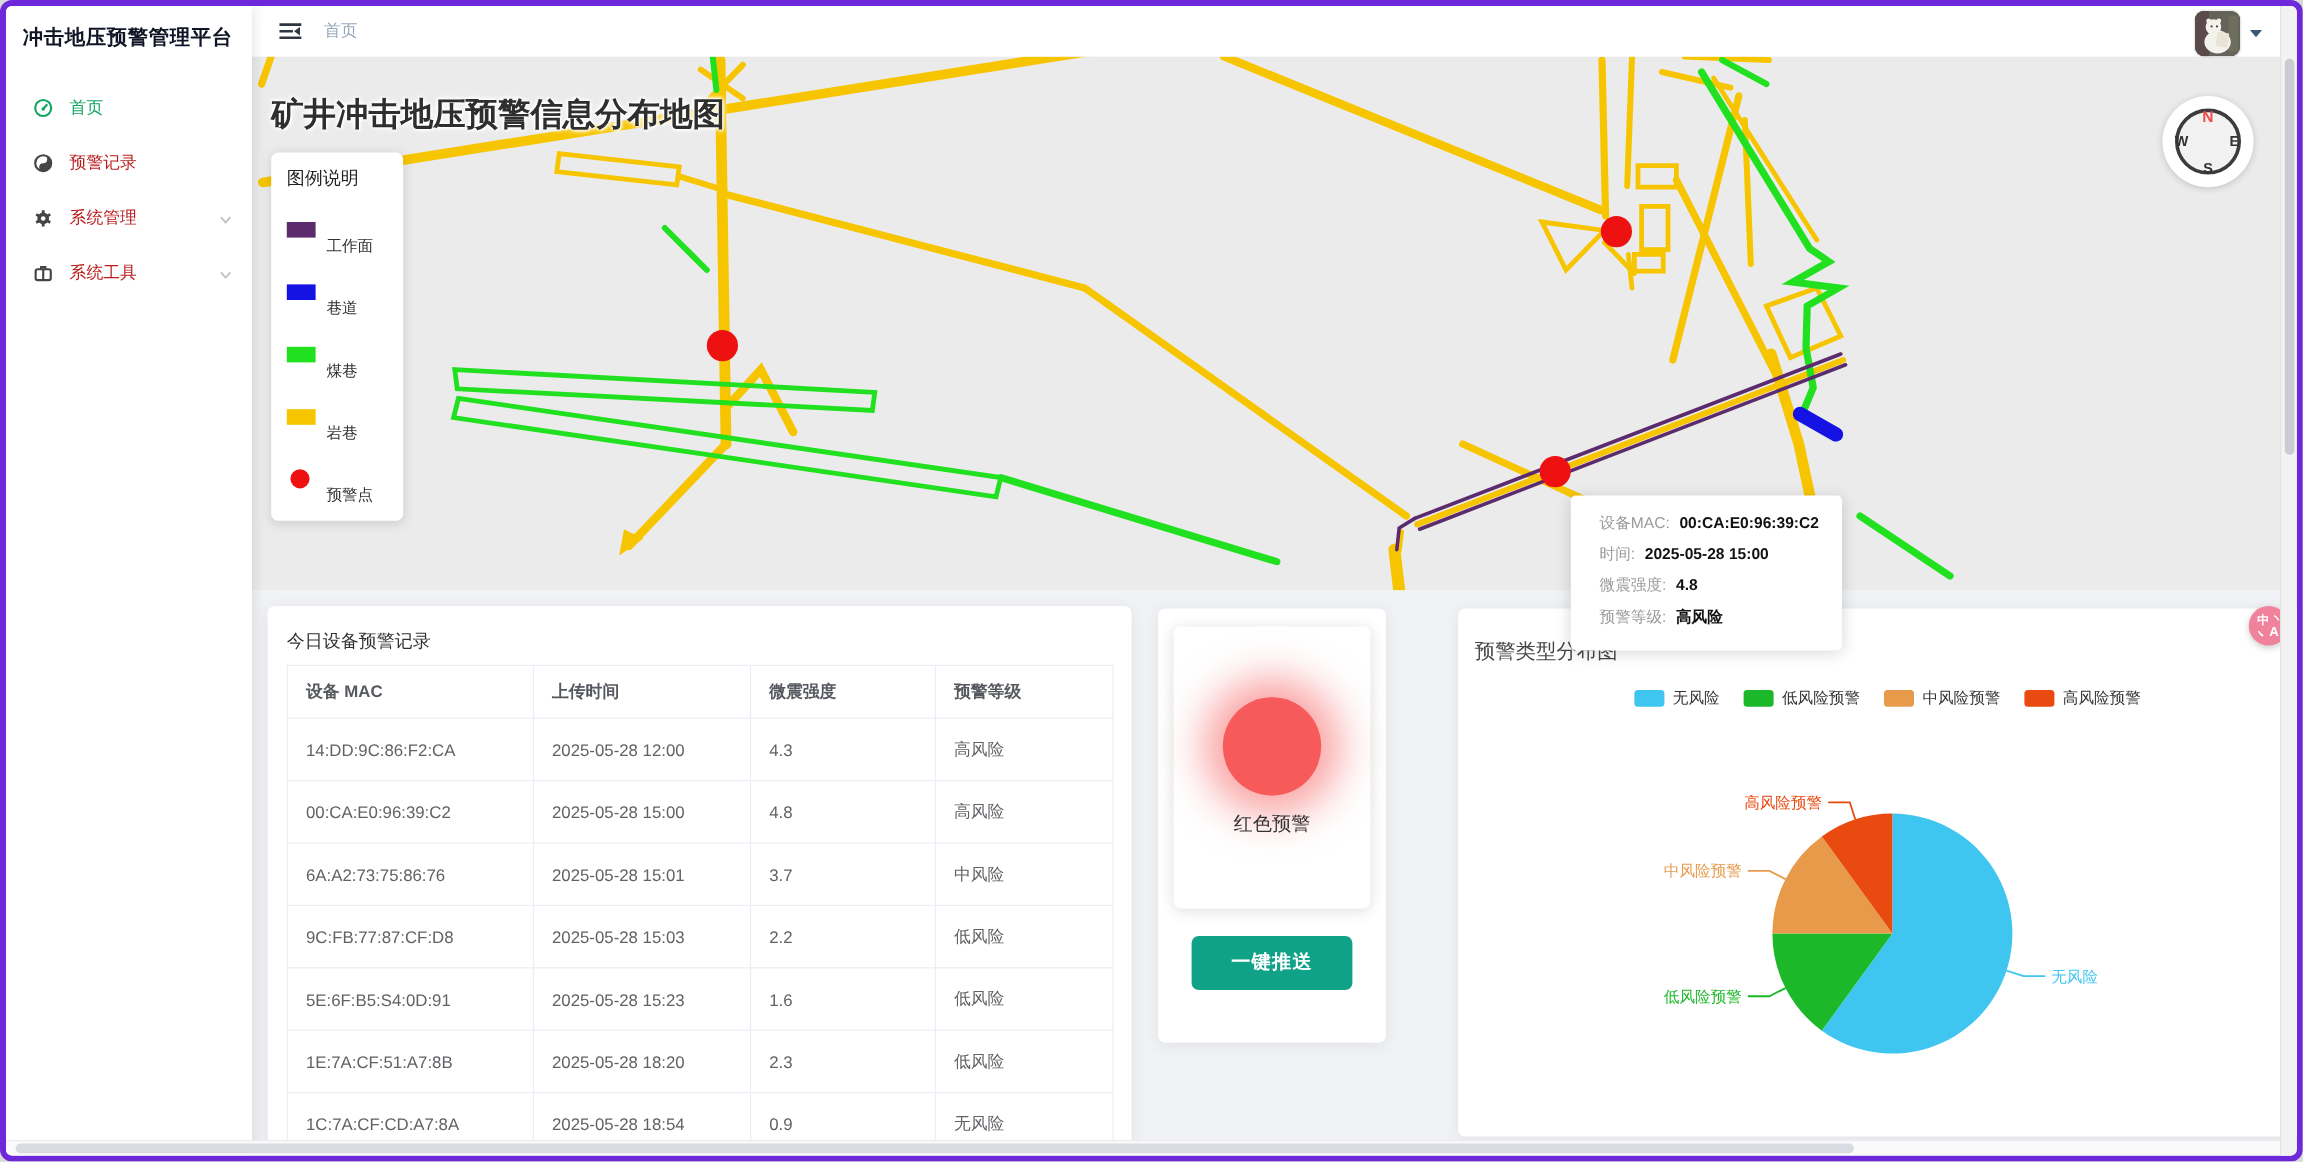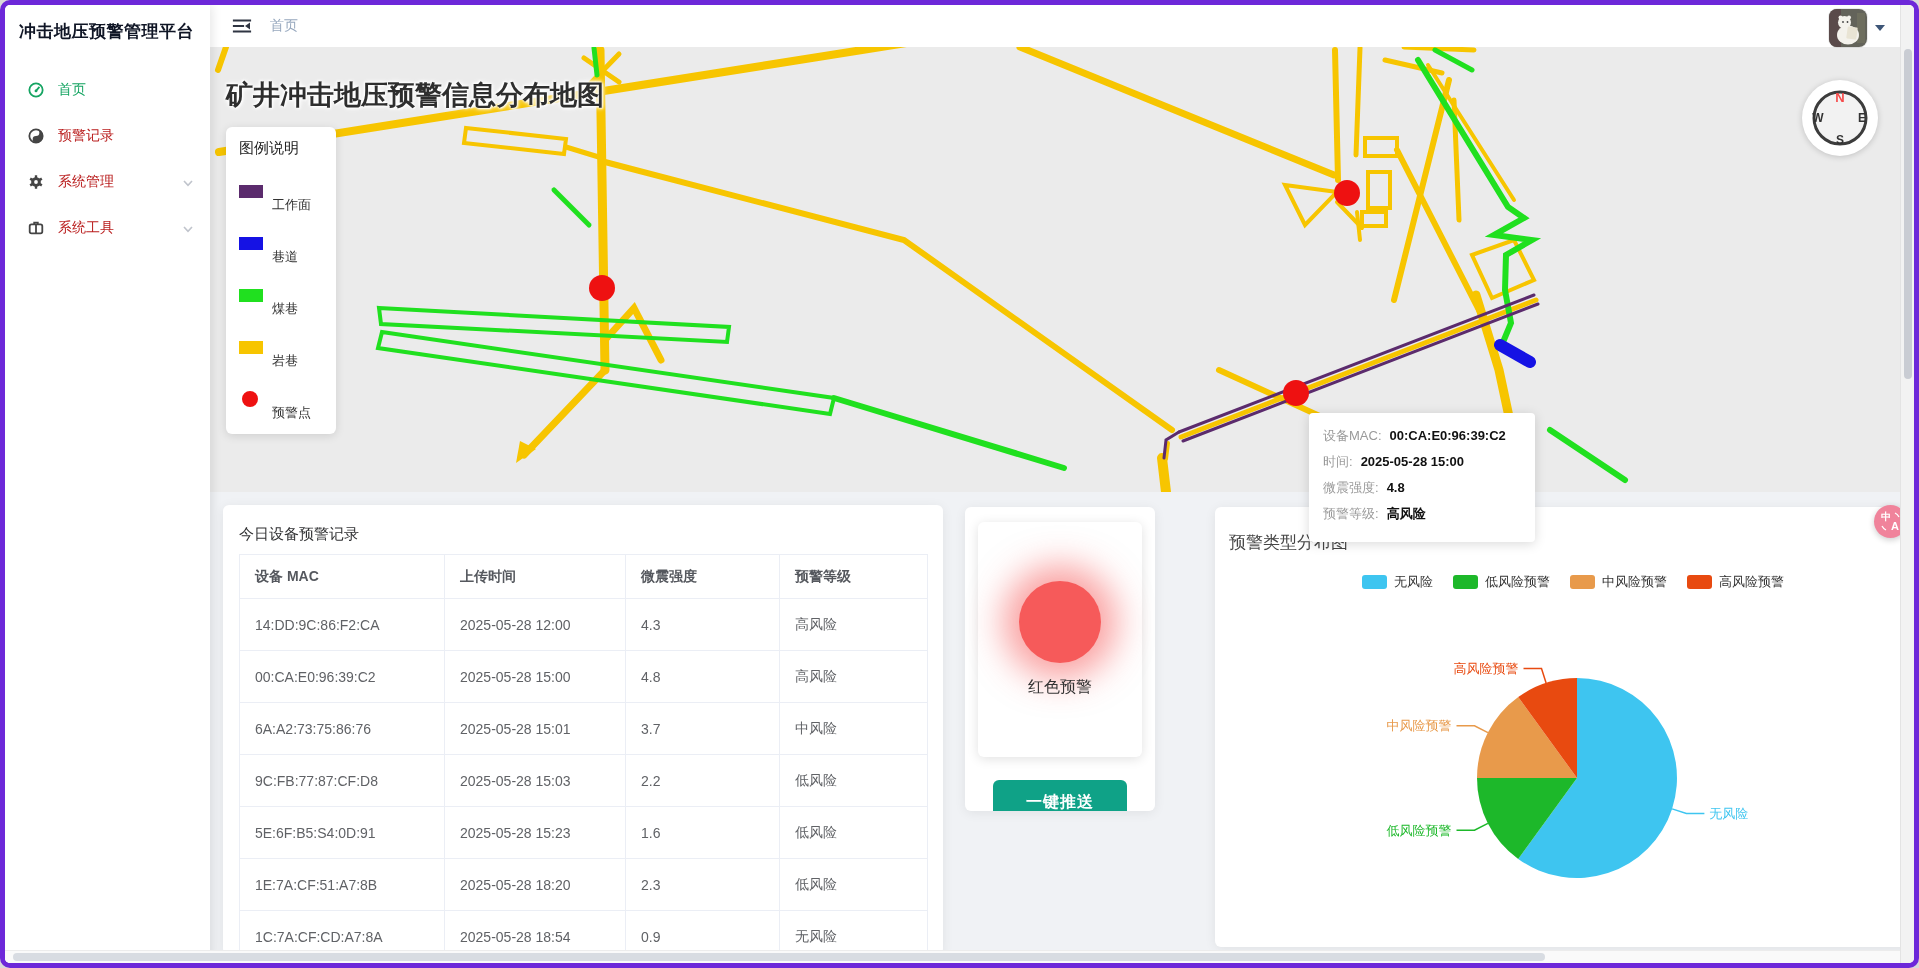--- a/index.html
+++ b/index.html
@@ -41,37 +41,37 @@
   .legend-title { font-size:15px; font-weight:normal; color:#222; margin-bottom:10px; }
   .legend-row { display:flex; align-items:center; margin-bottom:6px; }
   .legend-row:last-child { margin-bottom:0; }
   .lg-chip { width:24px; height:13px; margin-right:9px; flex:0 0 24px; }
   .lg-chip.circle { width:16px; height:16px; border-radius:50%; flex:0 0 16px; margin-left:3px; margin-right:14px; }
   .lg-label { font-size:13px; color:#333;margin-top:28px; }
   .compass { position:absolute; left:1592px; top:33px; width:76px; height:76px; background:#fff; border-radius:50%; box-shadow:0 1px 6px rgba(0,0,0,.18); z-index:6; }
 
   
   .map-tooltip { position:absolute; left:1304px; top:408px; width:226px; height:129px; background:#fff; border-radius:4px;
-      box-shadow:0 2px 12px rgba(0,0,0,.15); z-index:60; padding:13px 14px; }
+      box-shadow:0 2px 12px rgba(0,0,0,.15); z-index:60; padding:13px 24px; }
   .tt-row { display:flex; font-size:13px; line-height:20px; margin-bottom:6px; white-space:nowrap; }
   .tt-label { color:#9a9a9a; margin-right:8px; }
   .tt-value { color:#111; font-weight:bold; }
 
   
   .bottom { position:absolute; left:0; top:487px; width:1700px; height:481px; background:#f0f2f5; }
   .card { position:absolute; background:#fff; border-radius:6px; box-shadow:0 2px 12px rgba(0,0,0,.07); overflow:hidden; }
   .records-card { left:13px; top:13px; width:720px; height:450px; }
   .card-title { padding:20px 16px 10px 16px; font-size:15px; color:#303133; }
   table.records { width:688px; margin-left:16px; border-collapse:collapse; table-layout:fixed; }
   table.records th, table.records td { border:1px solid #ebeef5; font-size:14px; color:#606266; text-align:left; padding-left:15px; }
   table.records th { height:44px; font-weight:bold; color:#55585e; }
   table.records td { height:52px; }
   tr.rec-row { cursor:pointer; }
 
-  .alert-card { left:755px; top:15px; width:190px; height:304px; }
+  .alert-card { left:755px; top:15px; width:190px; height:362px; }
   .alert-inner { position:absolute; left:13px; top:15px; width:164px; height:235px; background:#fff; border-radius:6px; box-shadow:0 2px 12px rgba(0,0,0,.12); }
   .alert-circle { position:absolute; left:50%; top:100px; transform:translate(-50%,-50%); width:82px; height:82px; border-radius:50%;
       background:var(--alert-red); box-shadow:0 0 34px 16px rgba(246,70,70,.50); }
   .alert-label { position:absolute; left:0; top:155px; width:100%; text-align:center; font-size:16px; color:#333; }
   .push-btn { position:absolute; left:28px; top:273px; width:134px; height:45px; background:var(--push-btn); color:#fff; font-size:16px; font-weight:bold;
       border:none; border-radius:6px; cursor:pointer; font-family:inherit; letter-spacing:1px; }
 
   .pie-card { left:1005px; top:15px; width:716px; height:440px; }
   .pie-title { position:absolute; left:14px; top:24px; font-size:17px; color:#464646; }
   .pie-legend { position:absolute; left:0; top:66px; width:100%; display:flex; justify-content:center; gap:20px; }

